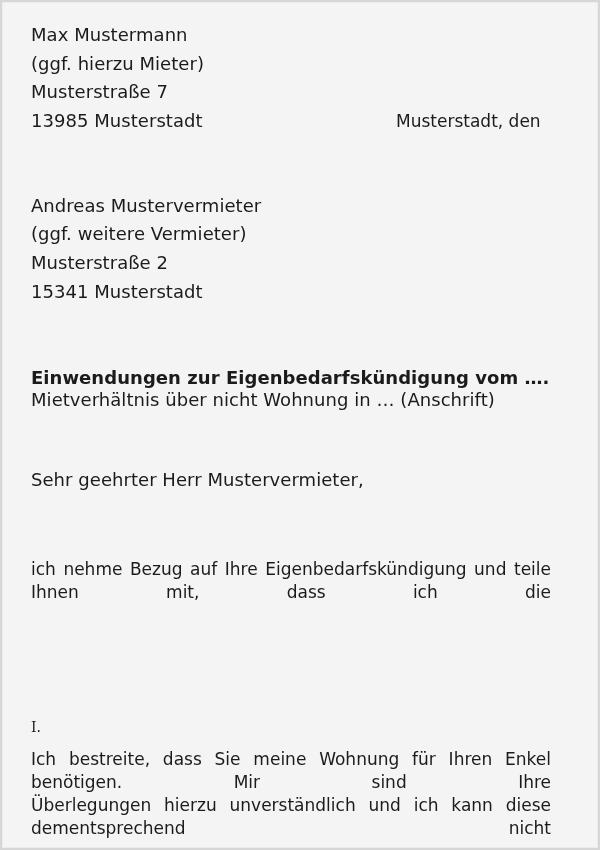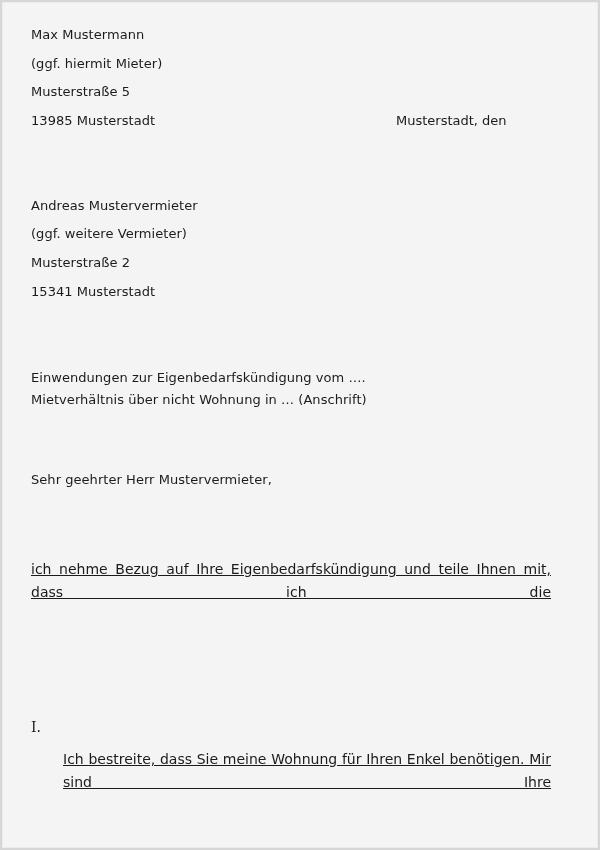--- a/index.html
+++ b/index.html
@@ -25,63 +25,61 @@
     .page::before {
       content: "";
       position: absolute;
       inset: 0;
       border: 1px solid #ececec;
       pointer-events: none;
     }
     .line {
       position: absolute;
       left: 29px;
-      font-size: 13px;
+      font-size: 18px;
       line-height: 16px;
       white-space: nowrap;
       letter-spacing: 0.05px;
     }
     .date-place {
       position: absolute;
       left: 394px;
-      font-size: 13px;
+      font-size: 17px;
       line-height: 16px;
       white-space: nowrap;
     }
-    .bold { font-weight: normal; }
+    .bold { font-weight: bold; }
     .serif {
       font-family: "DejaVu Serif", "Liberation Serif", serif;
       font-size: 14px;
     }
     .para {
       position: absolute;
       left: 29px;
       width: 520px;
-      font-size: 14px;
+      font-size: 17px;
       line-height: 23px;
       text-align: justify;
       text-align-last: left;
-      text-decoration: underline;
     }
     .para.justified-all .pl {
       display: block;
       text-align: justify;
       text-align-last: justify;
-      margin-left: 32px;
     }
     .pl { display: block; }
   </style>
 </head>
 <body>
 
 <div class="page">
 
   <div class="line" style="top:25px">Max Mustermann</div>
-  <div class="line" style="top:54px">(ggf. hiermit Mieter)</div>
-  <div class="line" style="top:82px">Musterstraße 5</div>
+  <div class="line" style="top:54px">(ggf. hierzu Mieter)</div>
+  <div class="line" style="top:82px">Musterstraße 7</div>
   <div class="line" style="top:111px">13985 Musterstadt</div>
   <div class="date-place" style="top:111px">Musterstadt, den</div>
 
   <div class="line" style="top:224px">(ggf. weitere Vermieter)</div>
   <div class="line" style="top:196px">Andreas Mustervermieter</div>
   <div class="line" style="top:253px">Musterstraße 2</div>
   <div class="line" style="top:282px">15341 Musterstadt</div>
 
   <div class="line bold" style="top:368px">Einwendungen zur Eigenbedarfskündigung vom ….</div>
   <div class="line" style="top:390px">Mietverhältnis über nicht Wohnung in … (Anschrift)</div>
@@ -90,15 +88,16 @@
 
   <div class="para" style="top:556px">
     <span class="pl" style="text-align:justify;text-align-last:justify;">ich nehme Bezug auf Ihre Eigenbedarfskündigung und teile Ihnen mit, dass ich die</span>
   </div>
 
 
   <div class="line serif" style="top:717px">I.</div>
 
   <div class="para justified-all" style="top:746px">
     <span class="pl">Ich bestreite, dass Sie meine Wohnung für Ihren Enkel benötigen. Mir sind Ihre</span>
+    <span class="pl">Überlegungen hierzu unverständlich und ich kann diese dementsprechend nicht</span>
   </div>
 
 </div>
 
 </body></html>

